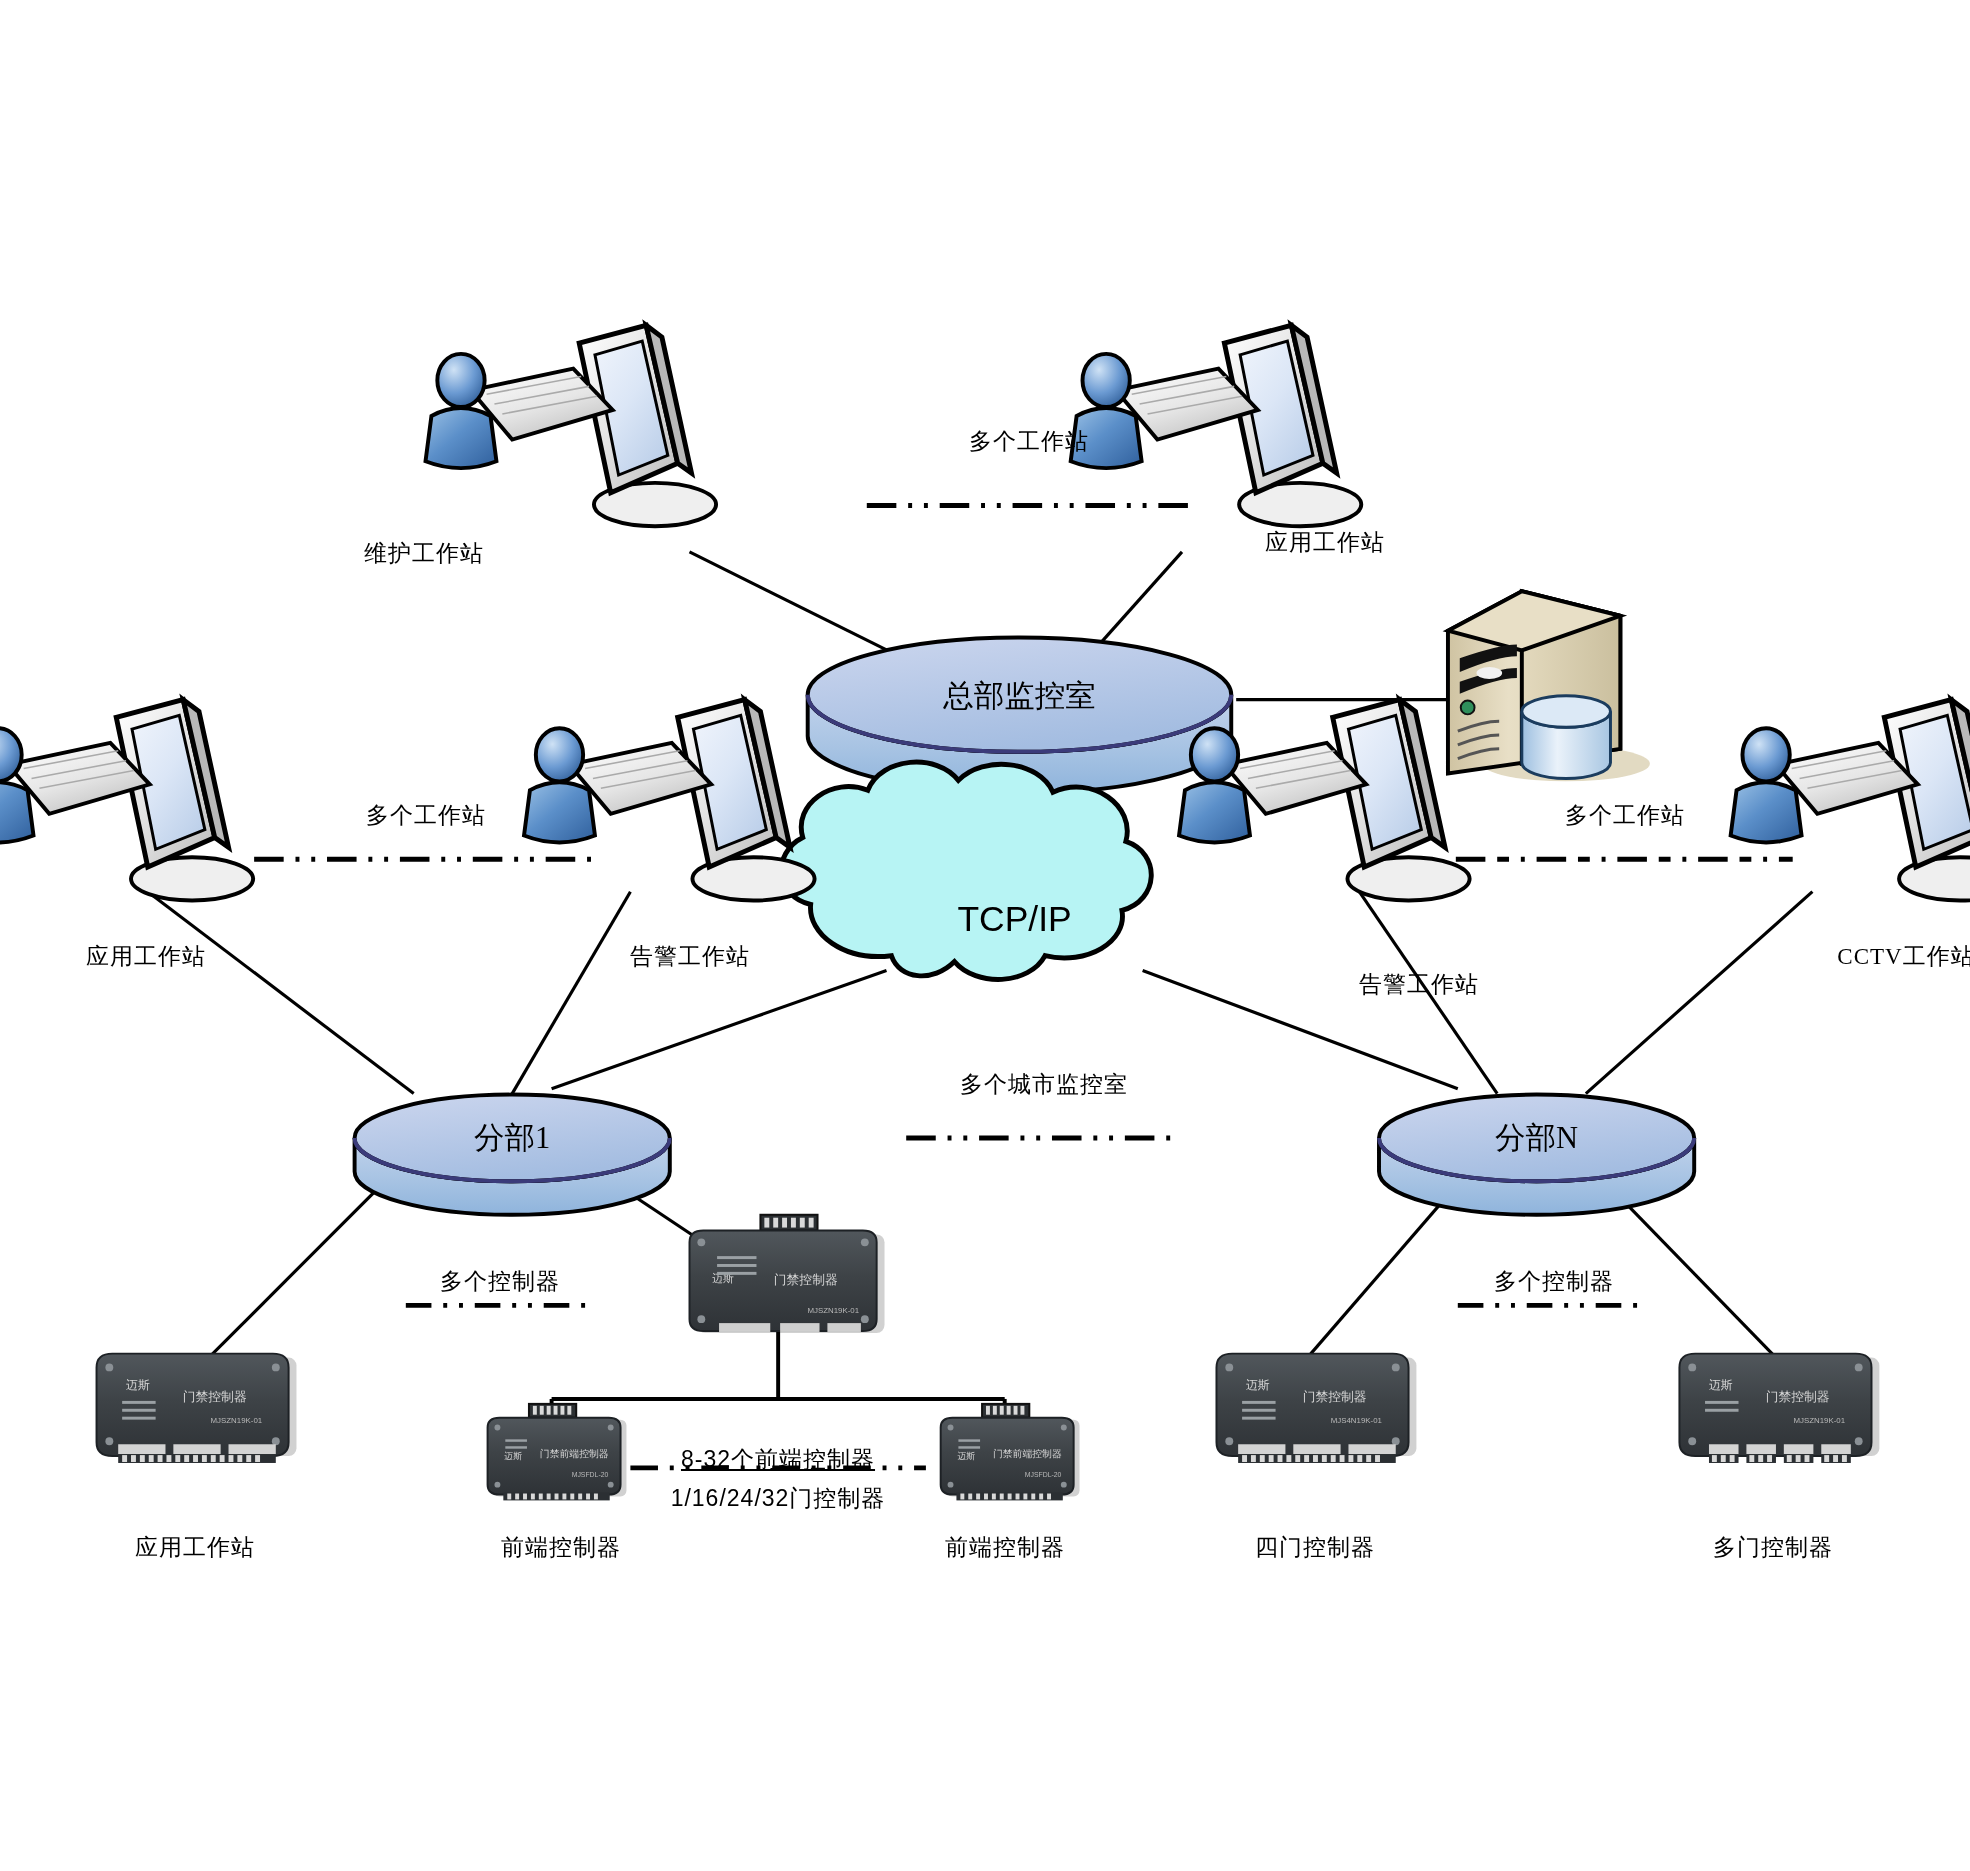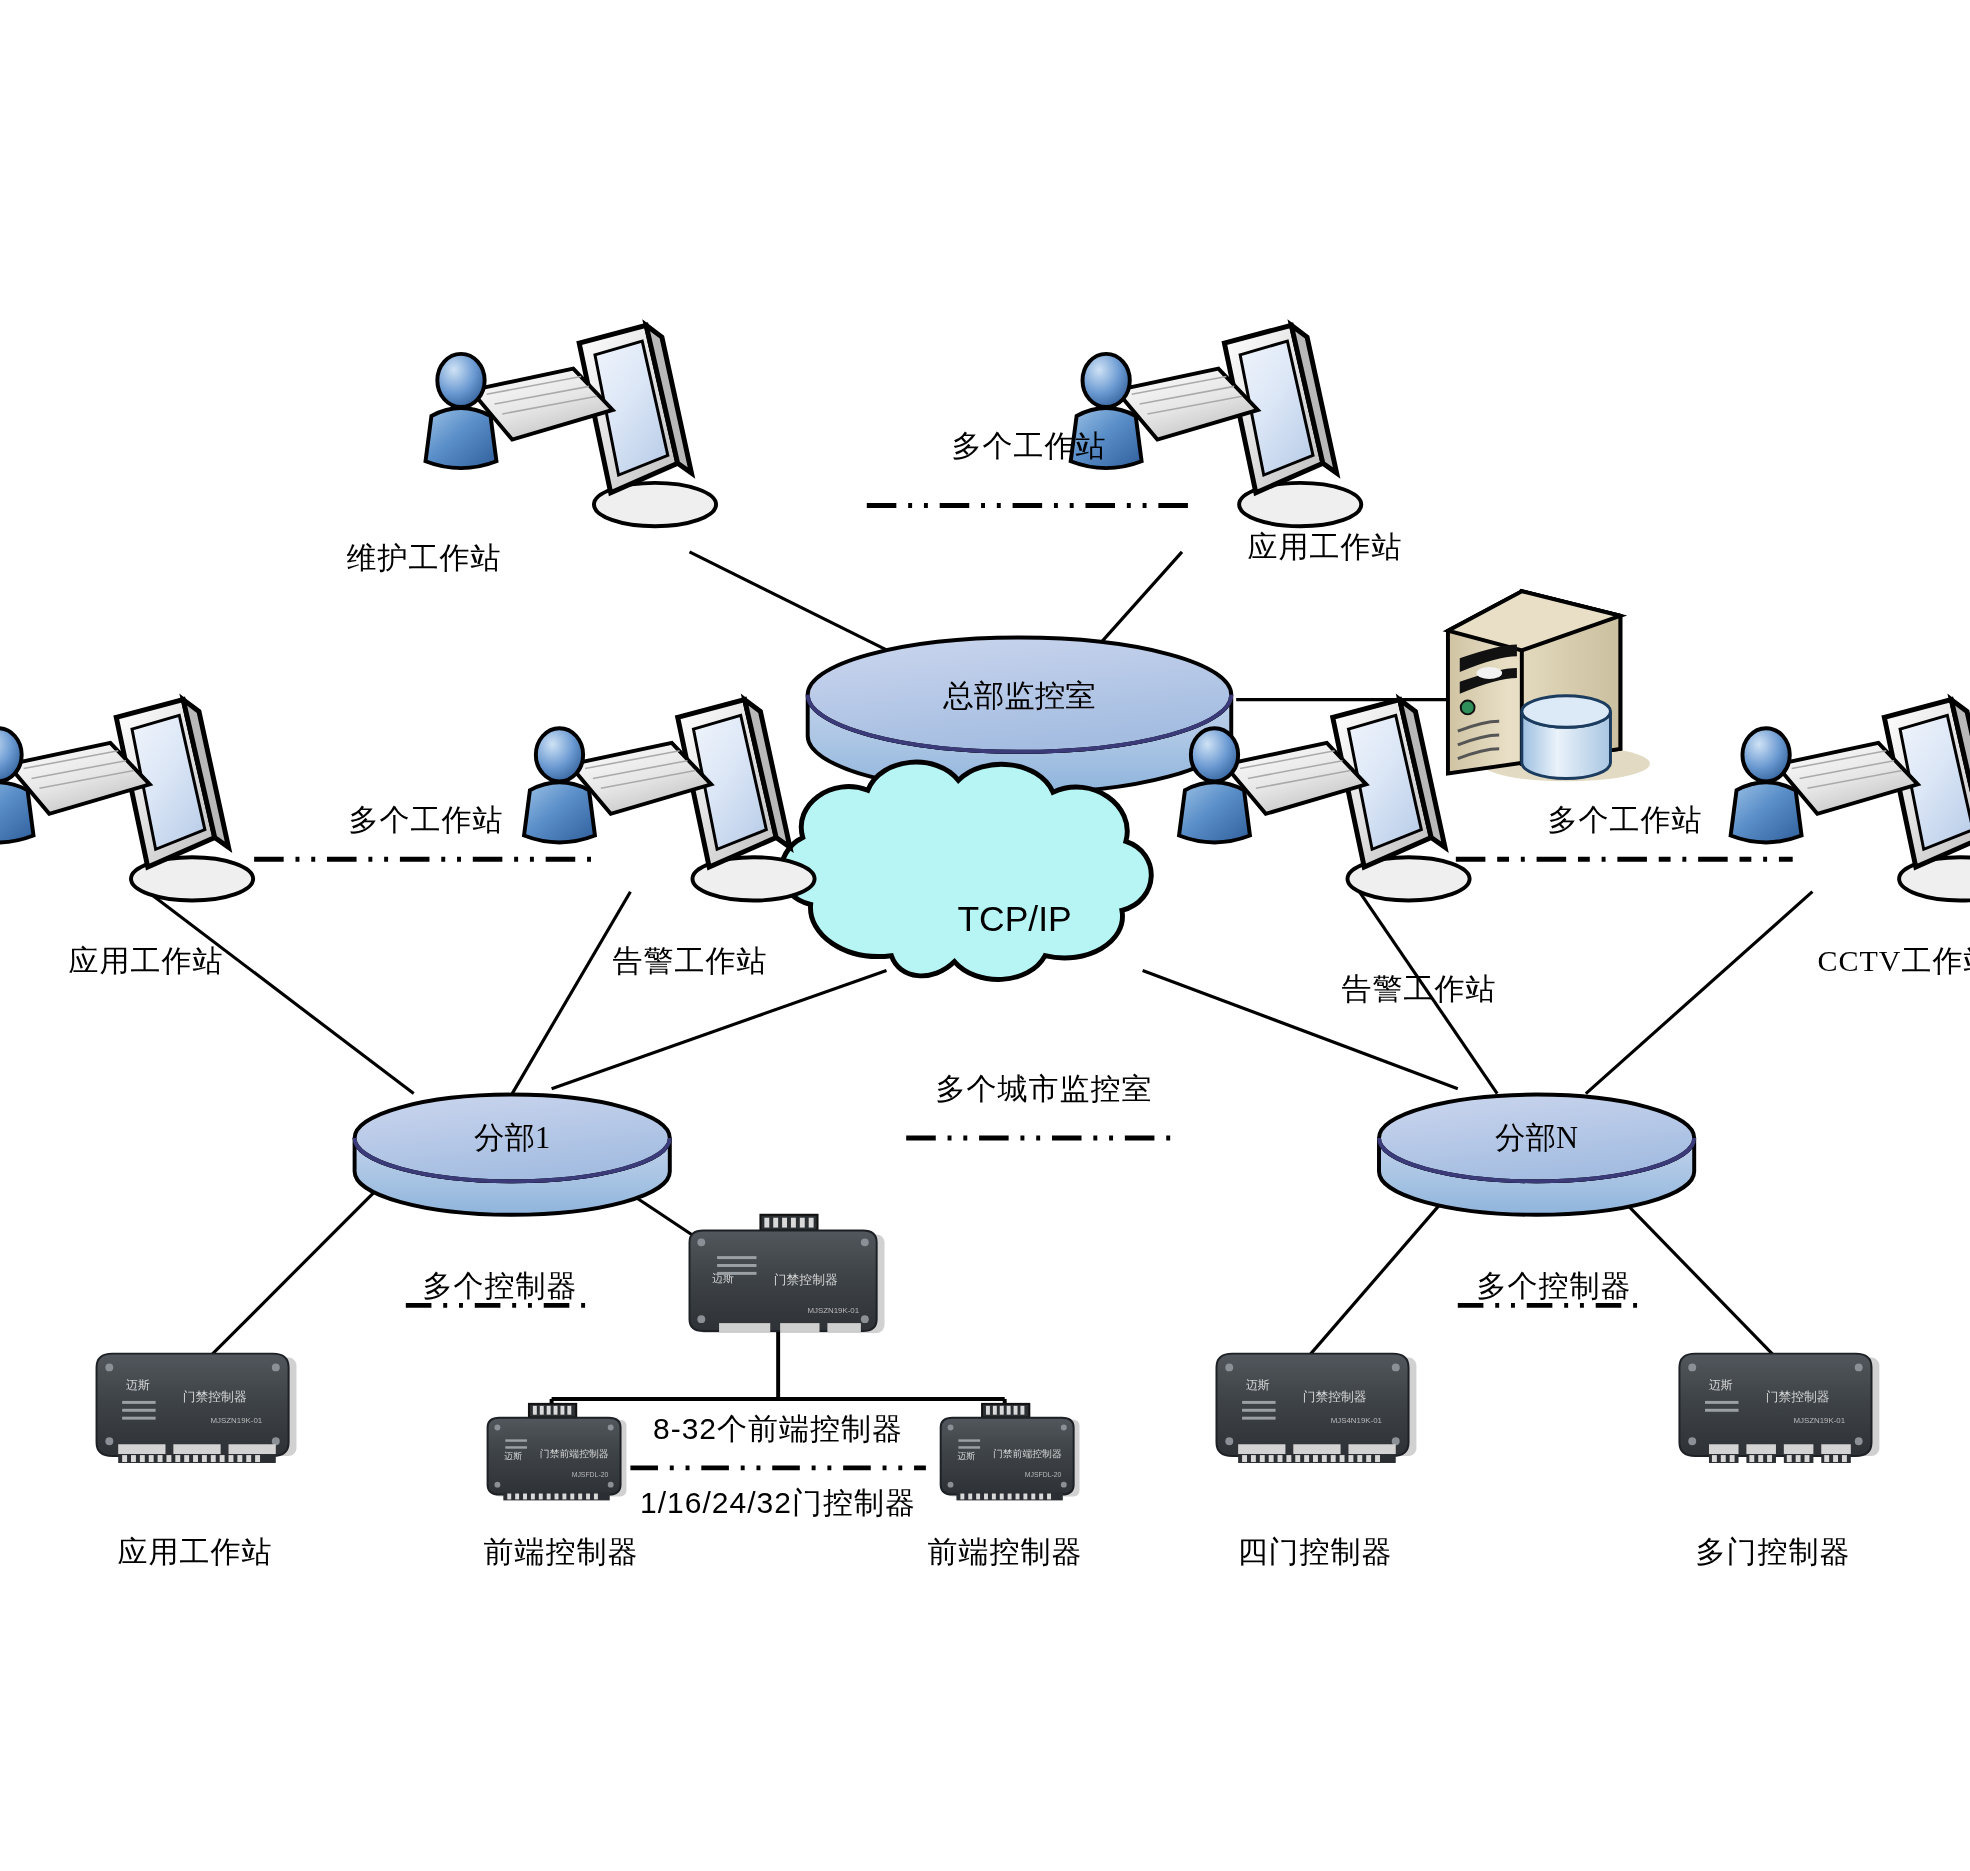--- a/index.html
+++ b/index.html
@@ -1,20 +1,20 @@
 <!DOCTYPE html>
 <html><head>
 <meta charset="utf-8">
 <style>
   html,body{margin:0;padding:0;background:#ffffff;}
   body{width:1970px;height:1872px;font-family:"Liberation Serif","DejaVu Serif",serif;}
   #stage{position:relative;width:1970px;height:1872px;overflow:hidden;background:#fff;}
   svg.layer{position:absolute;left:0;top:0;width:1970px;height:1872px;}
   .lbl{position:absolute;white-space:nowrap;color:#000;font-family:"Liberation Serif","DejaVu Serif",serif;}
-  .lbl.cjk{font-size:30px;letter-spacing:1px;}
+  .lbl.cjk{font-size:23px;letter-spacing:1px;}
   .lbl.cjk-c{transform:translateX(-50%);}
   .node-text{font-family:"Liberation Serif","DejaVu Serif",serif;font-size:31px;fill:#000;text-anchor:middle;}
   .cloud-text{font-family:"Liberation Sans","DejaVu Sans",sans-serif;font-size:36px;fill:#000;text-anchor:middle;}
   .dev-text{font-family:"Liberation Sans","DejaVu Sans",sans-serif;fill:#c9c9c9;text-anchor:middle;}
   .ann-s{font-family:"Liberation Sans","DejaVu Sans",sans-serif;font-size:30.5px;}
 </style>
 </head>
 <body>
 
 <div id="stage">
@@ -534,21 +534,21 @@
 <div class="lbl cjk cjk-c" style="left:1419px;top:941px;margin-top:28px;">告警工作站</div>
 
 <div class="lbl cjk cjk-c" style="left:1906px;top:941px;">CCTV工作站</div>
 
 <div class="lbl cjk cjk-c" style="left:1044px;top:1069px;">多个城市监控室</div>
 
 <div class="lbl cjk cjk-c" style="left:500px;top:1266px;">多个控制器</div>
 
 <div class="lbl cjk cjk-c" style="left:1554px;top:1266px;">多个控制器</div>
 
-<div class="lbl cjk cjk-c ann-s" style="left:778px;top:1409px;">8-32个前端控制器</div>
+<div class="lbl cjk cjk-c ann-s" style="left:778px;top:1444px;text-decoration:underline;">8-32个前端控制器</div>
 
 <div class="lbl cjk cjk-c ann-s" style="left:778px;top:1483px;">1/16/24/32门控制器</div>
 
 <div class="lbl cjk cjk-c" style="left:195px;top:1532px;">应用工作站</div>
 
 <div class="lbl cjk cjk-c" style="left:561px;top:1532px;">前端控制器</div>
 
 <div class="lbl cjk cjk-c" style="left:1005px;top:1532px;">前端控制器</div>
 
 <div class="lbl cjk cjk-c" style="left:1315px;top:1532px;">四门控制器</div>

